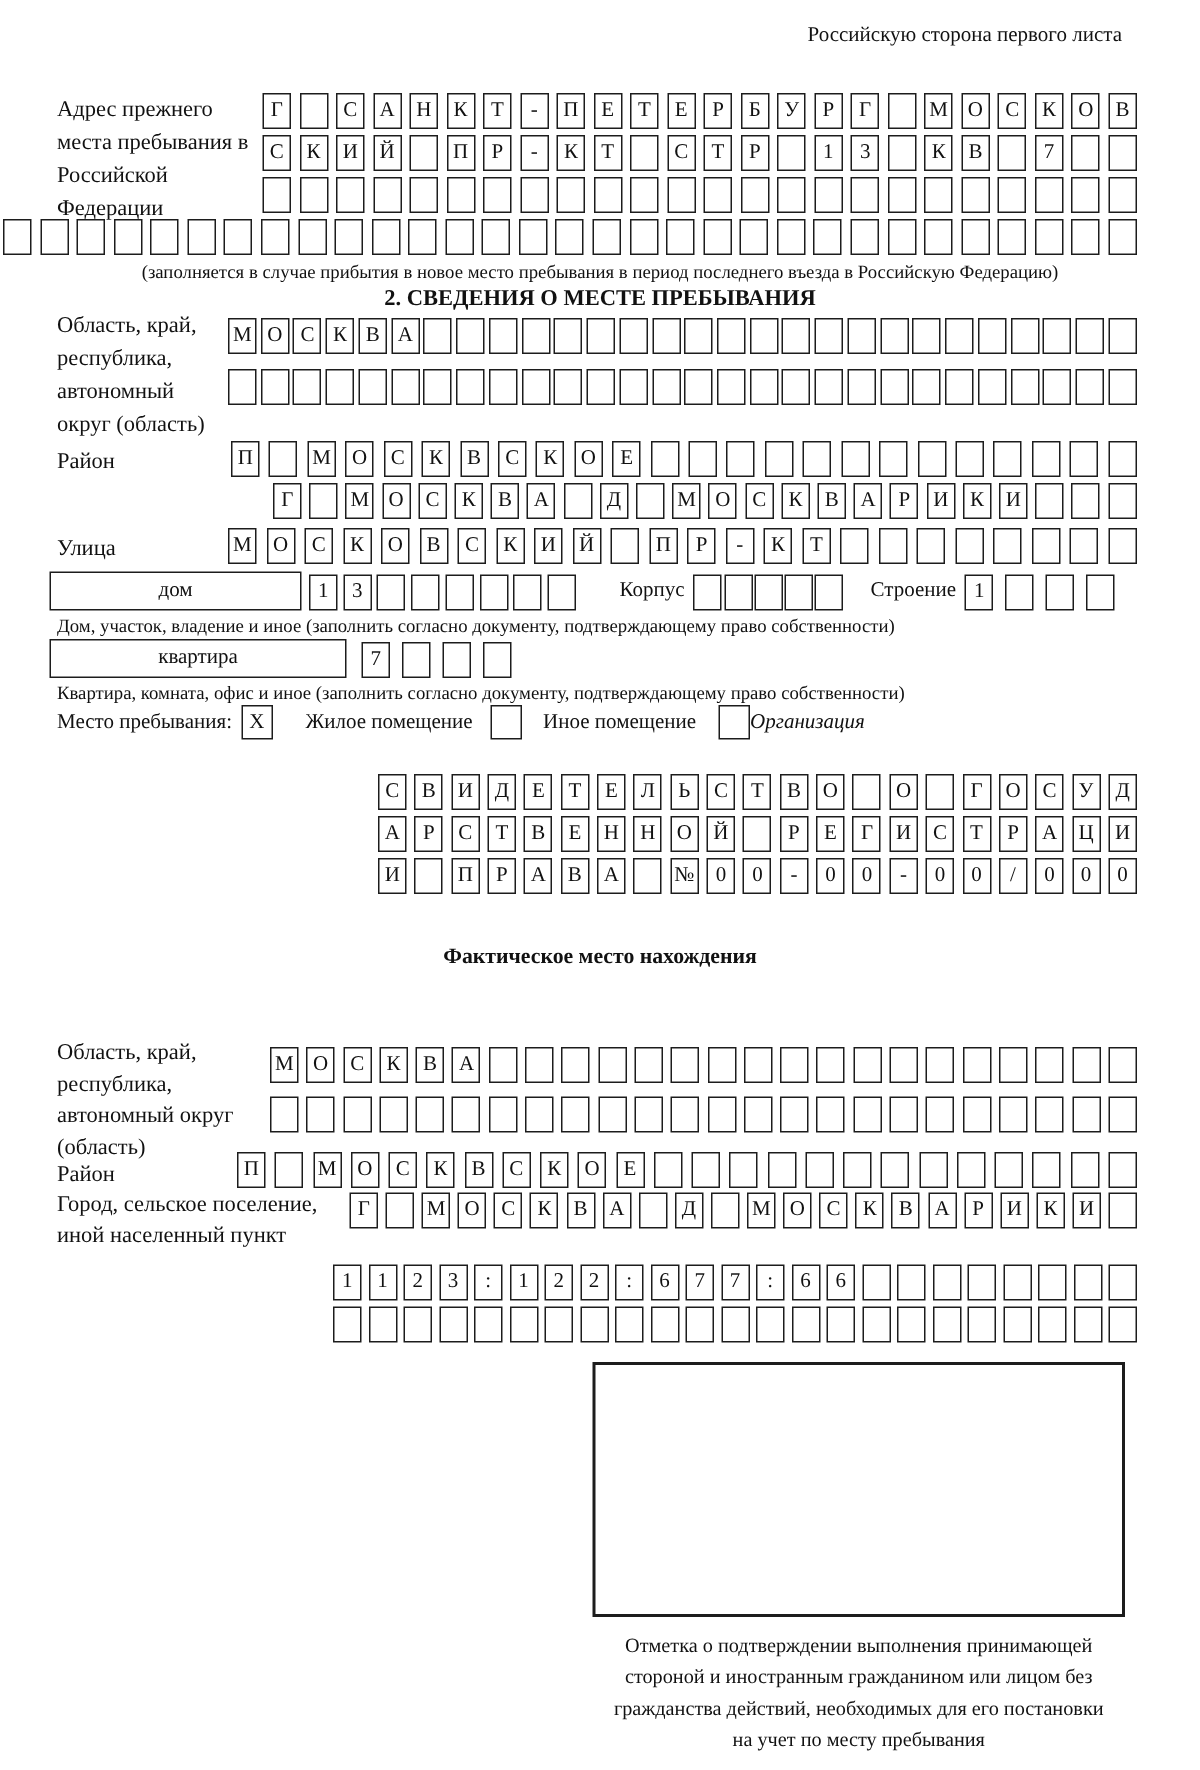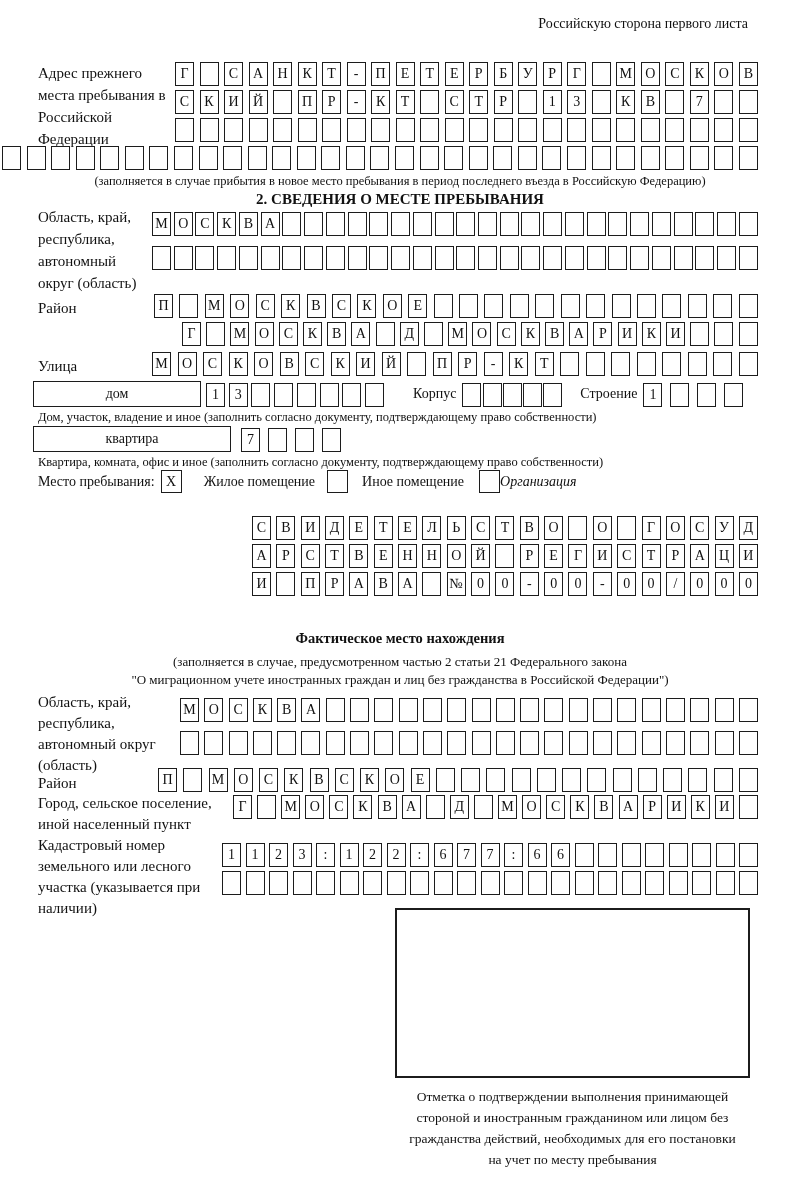--- a/index.html
+++ b/index.html
@@ -426,22 +426,20 @@
         <span class="cell">0</span>
         <span class="cell">0</span>
         <span class="cell">/</span>
         <span class="cell">0</span>
         <span class="cell">0</span>
         <span class="cell">0</span>
       </div>
   </div>
 
   <div class="abs title center" style="top:630px;left:0;width:800px;font-size:14.5px;">Фактическое место нахождения</div>
-  <div class="abs caption center prelines" style="top:653px;left:0;width:800px;font-size:13px;line-height:18px;">(заполняется в случае, предусмотренном частью 2 статьи 21 Федерального закона
-"О миграционном учете иностранных граждан и лиц без гражданства в Российской Федерации")</div>
 
   <div class="abs lblcol tight" style="top:692px;left:38px;width:142px;">Область, край, республика, автономный округ (область)</div>
   <div class="abs cellrows" style="top:698px;left:180px;width:578px;row-gap:9px;">
     <div class="cells" style="width:578px;">
         <span class="cell">М</span>
         <span class="cell">О</span>
         <span class="cell">С</span>
         <span class="cell">К</span>
         <span class="cell">В</span>
         <span class="cell">А</span>
@@ -539,21 +537,20 @@
       <span class="cell">К</span>
       <span class="cell">В</span>
       <span class="cell">А</span>
       <span class="cell">Р</span>
       <span class="cell">И</span>
       <span class="cell">К</span>
       <span class="cell">И</span>
       <span class="cell"></span>
     </div>
 
-  <div class="abs lblcol tight" style="top:835px;left:38px;width:170px;">Кадастровый номер земельного или лесного участка (указывается при наличии)</div>
   <div class="abs cellrows" style="top:843px;left:222px;width:536px;row-gap:4px;">
     <div class="cells" style="width:536px;">
         <span class="cell">1</span>
         <span class="cell">1</span>
         <span class="cell">2</span>
         <span class="cell">3</span>
         <span class="cell">:</span>
         <span class="cell">1</span>
         <span class="cell">2</span>
         <span class="cell">2</span>

